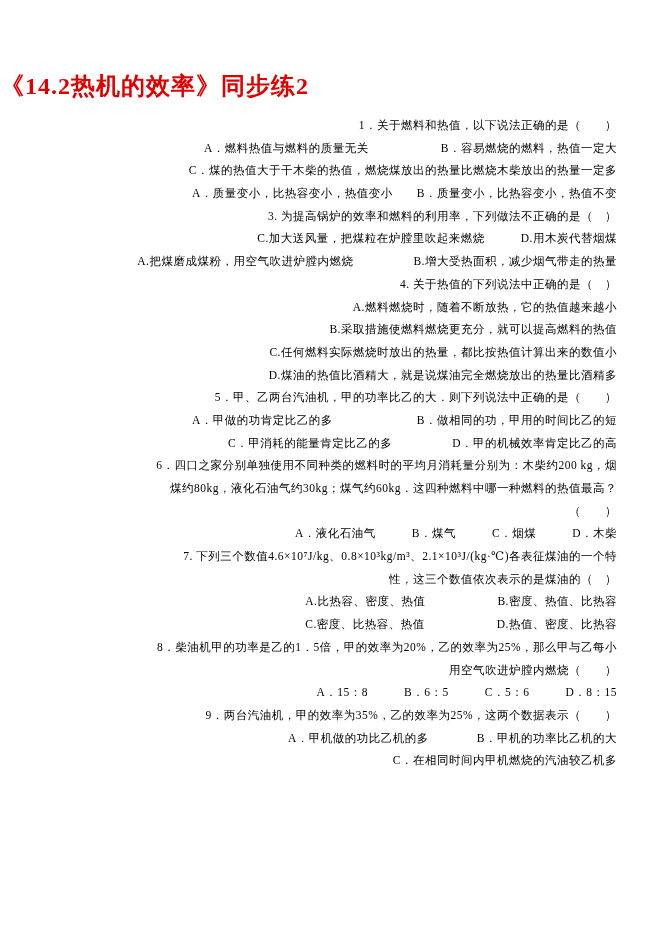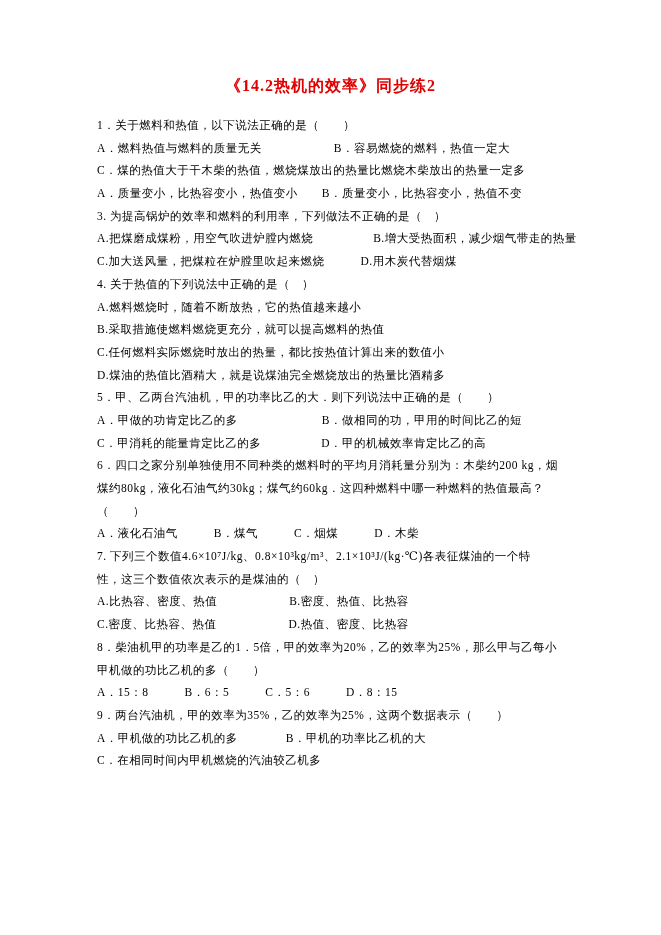--- a/index.html
+++ b/index.html
@@ -15,69 +15,70 @@
     overflow: hidden;
     font-family: "Liberation Serif", "DejaVu Serif", serif;
     color: #000000;
   }
   .title {
     position: absolute;
     top: 74px;
     left: 0;
     width: 100%;
     margin: 0;
-    text-align: center;
-    font-size: 16px;
+    text-align: left;
+    font-size: 24px;
     font-weight: bold;
     letter-spacing: 1px;
     line-height: 24px;
   }
   .body {
     position: absolute;
     left: 97px;
     top: 114px;
     width: 520px;
+    text-align: right;
   }
   .line {
     white-space: pre;
     font-size: 11.5px;
     line-height: 22.7px;
     height: 22.7px;
     letter-spacing: 0.5px;
   }
 </style>
 </head>
 <body>
 
 <div class="page" style="background: rgb(255, 255, 255);">
   <h1 class="title" style="color: rgb(224, 0, 0);">《14.2热机的效率》同步练2</h1>
   <div class="body" style="color: rgb(0, 0, 0);">
       <div class="line">1．关于燃料和热值，以下说法正确的是（　　）</div>
       <div class="line">A．燃料热值与燃料的质量无关　　　　　　B．容易燃烧的燃料，热值一定大</div>
       <div class="line">C．煤的热值大于干木柴的热值，燃烧煤放出的热量比燃烧木柴放出的热量一定多</div>
       <div class="line">A．质量变小，比热容变小，热值变小　　B．质量变小，比热容变小，热值不变</div>
       <div class="line">3. 为提高锅炉的效率和燃料的利用率，下列做法不正确的是（　）</div>
+      <div class="line">C.加大送风量，把煤粒在炉膛里吹起来燃烧　　　D.用木炭代替烟煤</div>
       <div class="line">A.把煤磨成煤粉，用空气吹进炉膛内燃烧　　　　　B.增大受热面积，减少烟气带走的热量</div>
-      <div class="line">C.加大送风量，把煤粒在炉膛里吹起来燃烧　　　D.用木炭代替烟煤</div>
       <div class="line">4. 关于热值的下列说法中正确的是（　）</div>
       <div class="line">A.燃料燃烧时，随着不断放热，它的热值越来越小</div>
       <div class="line">B.采取措施使燃料燃烧更充分，就可以提高燃料的热值</div>
       <div class="line">C.任何燃料实际燃烧时放出的热量，都比按热值计算出来的数值小</div>
       <div class="line">D.煤油的热值比酒精大，就是说煤油完全燃烧放出的热量比酒精多</div>
       <div class="line">5．甲、乙两台汽油机，甲的功率比乙的大．则下列说法中正确的是（　　）</div>
       <div class="line">A．甲做的功肯定比乙的多　　　　　　　B．做相同的功，甲用的时间比乙的短</div>
       <div class="line">C．甲消耗的能量肯定比乙的多　　　　　D．甲的机械效率肯定比乙的高</div>
       <div class="line">6．四口之家分别单独使用不同种类的燃料时的平均月消耗量分别为：木柴约200 kg，烟</div>
       <div class="line">煤约80kg，液化石油气约30kg；煤气约60kg．这四种燃料中哪一种燃料的热值最高？</div>
       <div class="line">（　　）</div>
       <div class="line">A．液化石油气　　　B．煤气　　　C．烟煤　　　D．木柴</div>
       <div class="line">7. 下列三个数值4.6×10⁷J/kg、0.8×10³kg/m³、2.1×10³J/(kg·℃)各表征煤油的一个特</div>
       <div class="line">性，这三个数值依次表示的是煤油的（　）</div>
       <div class="line">A.比热容、密度、热值　　　　　　B.密度、热值、比热容</div>
       <div class="line">C.密度、比热容、热值　　　　　　D.热值、密度、比热容</div>
       <div class="line">8．柴油机甲的功率是乙的1．5倍，甲的效率为20%，乙的效率为25%，那么甲与乙每小</div>
-      <div class="line">甲机做的功比乙机的多（　　）</div>
+      <div class="line">用空气吹进炉膛内燃烧（　　）</div>
       <div class="line">A．15：8　　　B．6：5　　　C．5：6　　　D．8：15</div>
       <div class="line">9．两台汽油机，甲的效率为35%，乙的效率为25%，这两个数据表示（　　）</div>
       <div class="line">A．甲机做的功比乙机的多　　　　B．甲机的功率比乙机的大</div>
       <div class="line">C．在相同时间内甲机燃烧的汽油较乙机多</div>
     </div>
 </div>
 
 </body></html>

